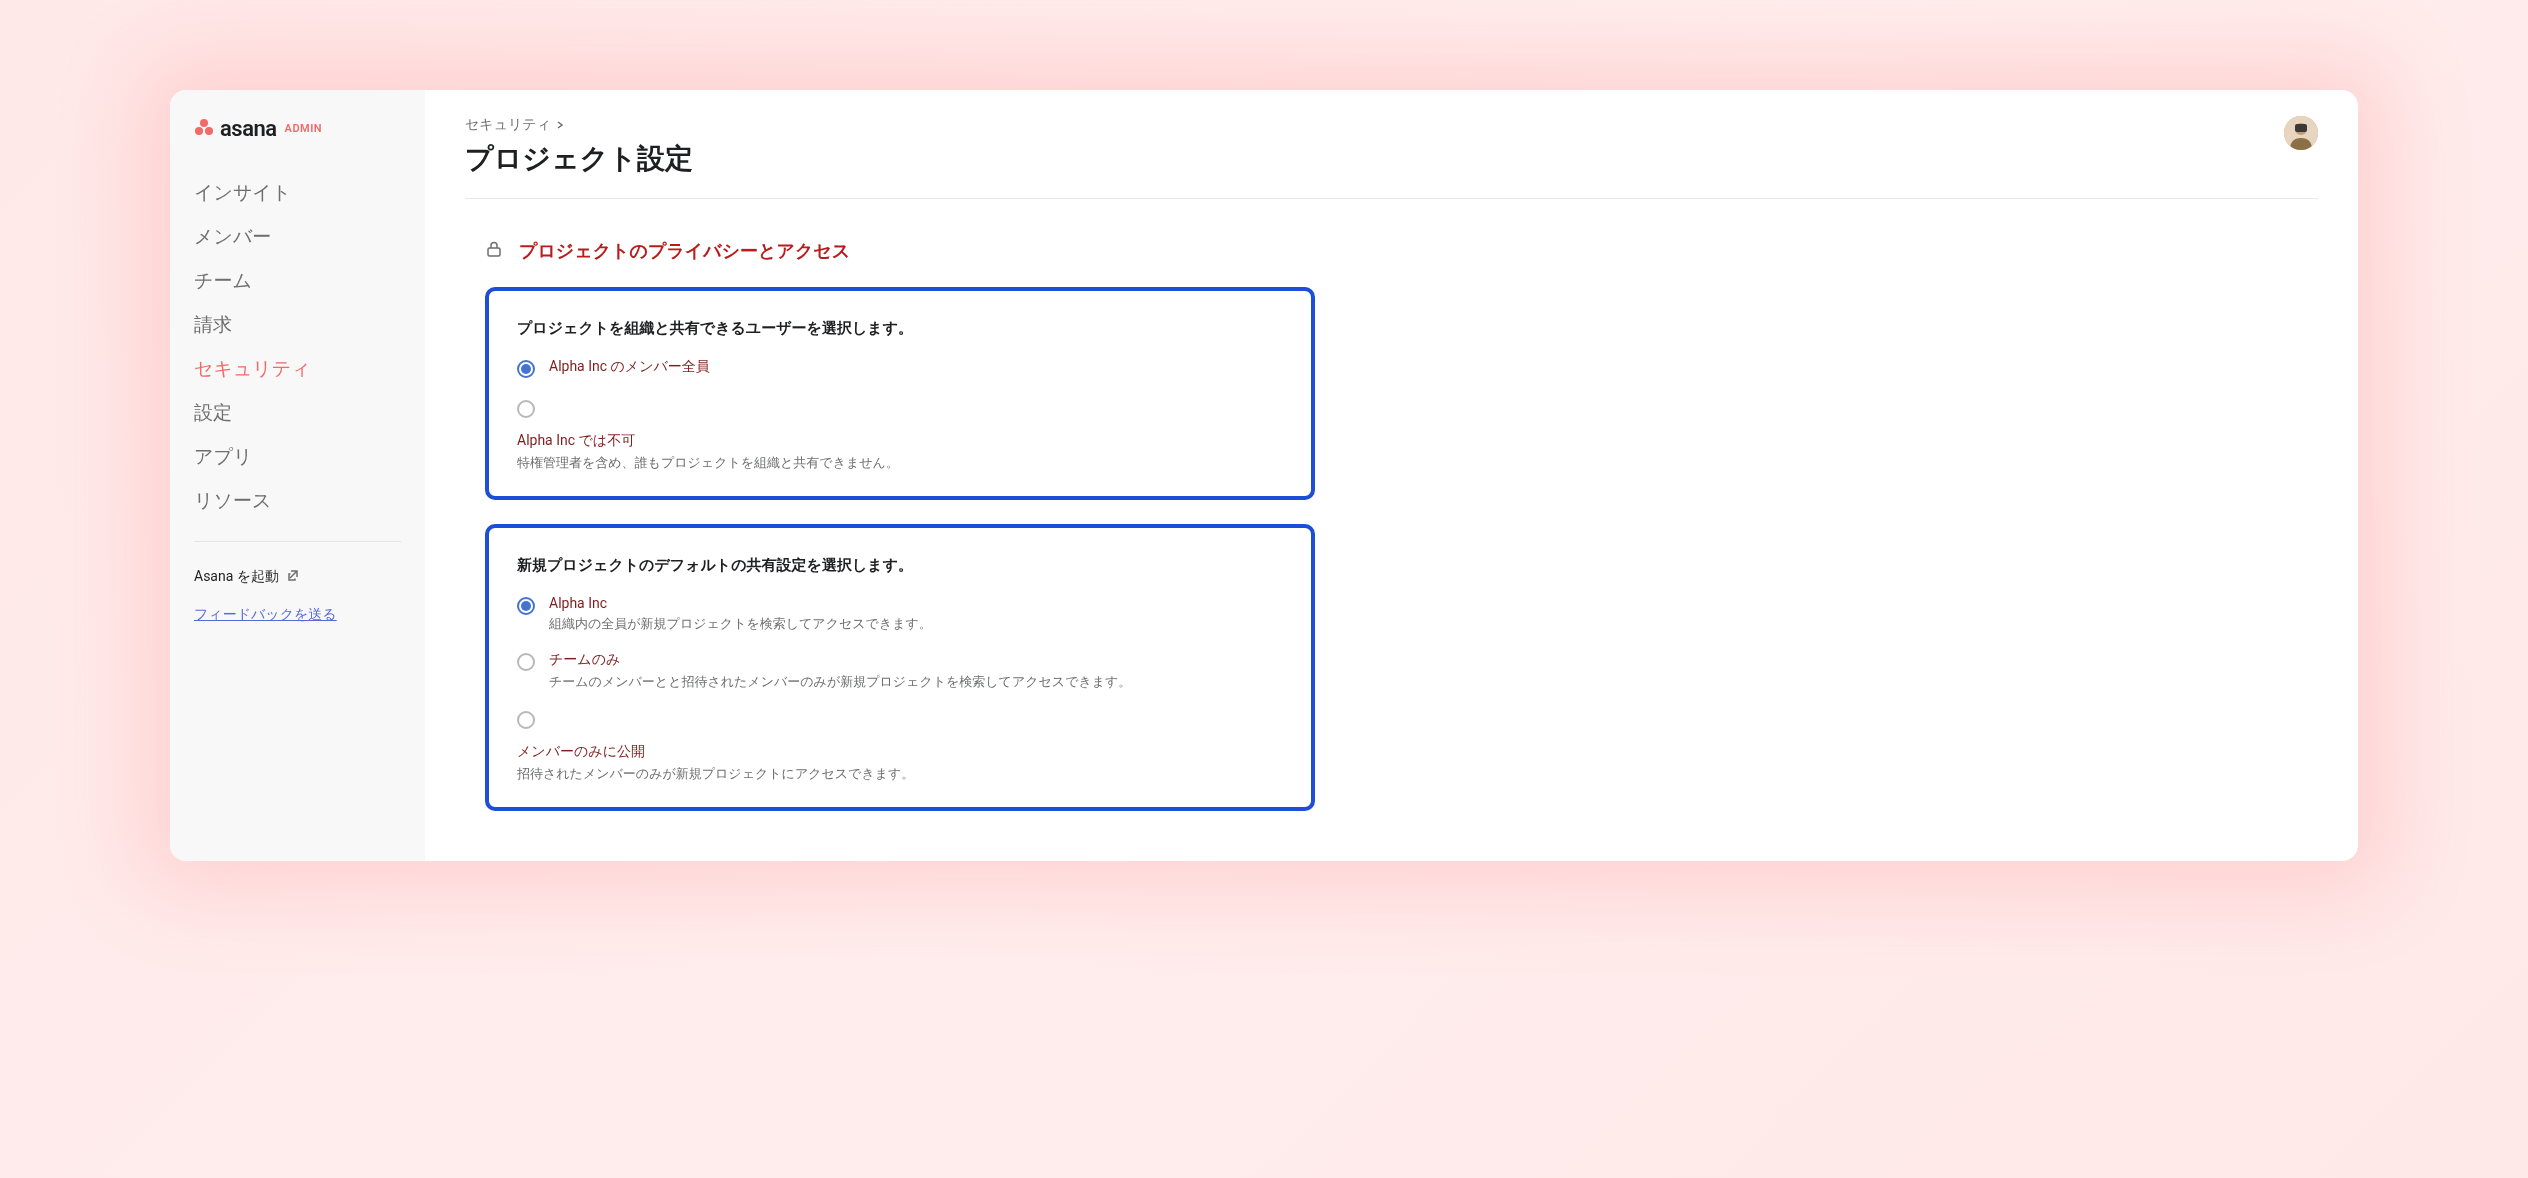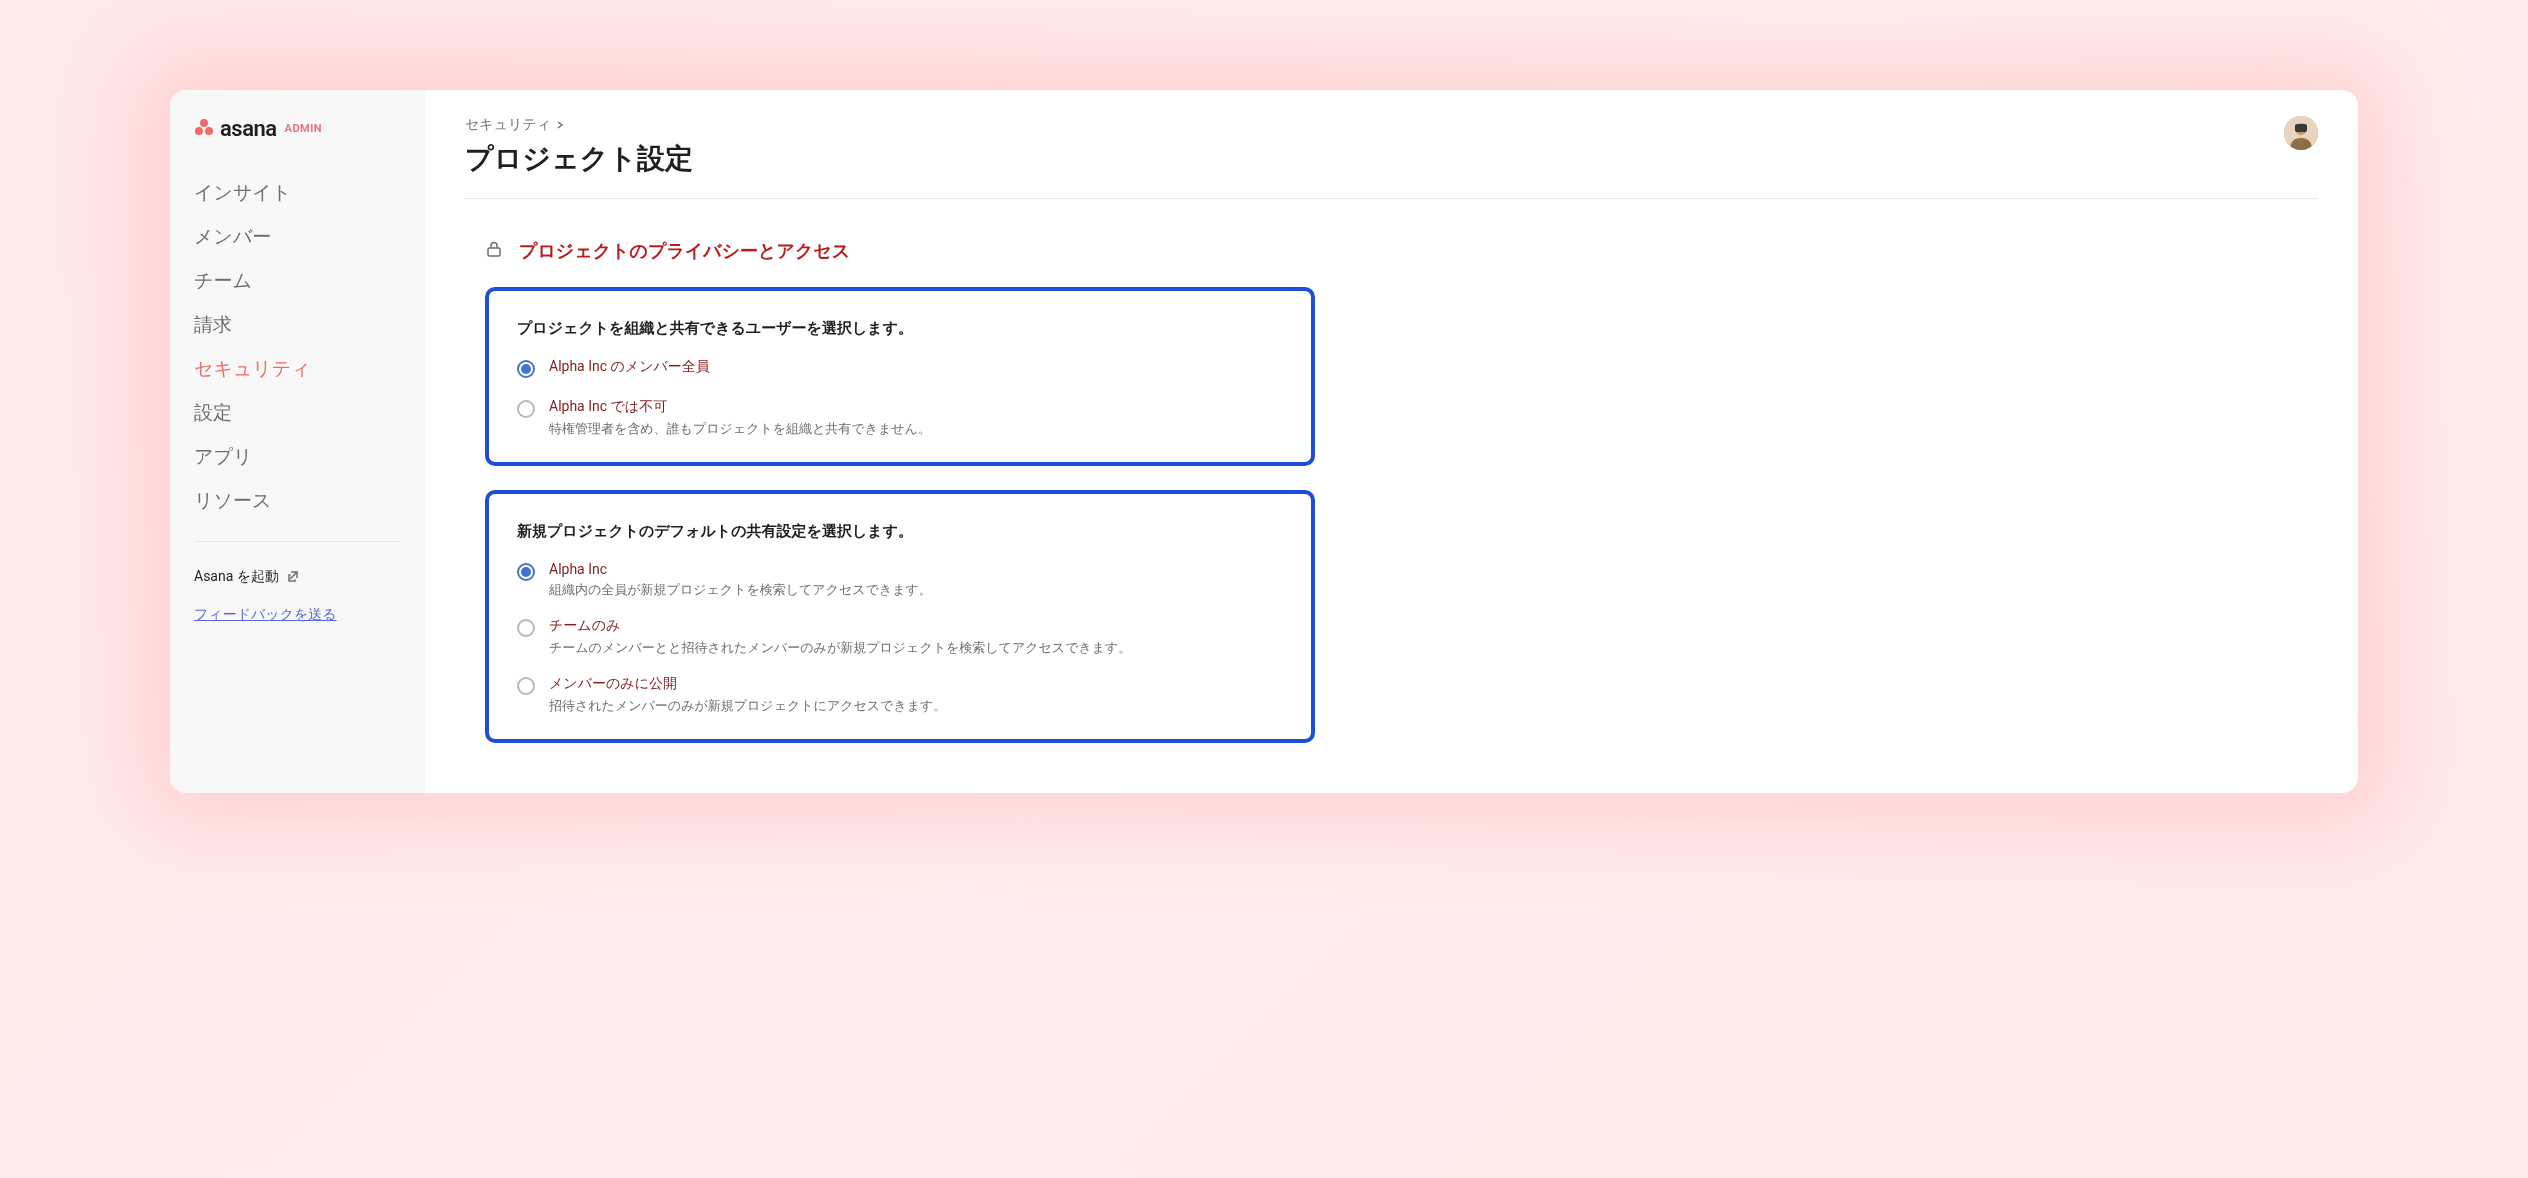--- a/index.html
+++ b/index.html
@@ -73,21 +73,21 @@
     .sidebar-divider {
       border-top: 1px solid #e4e4e4;
       margin: 18px 24px;
     }
     
     .sidebar-link {
       padding: 8px 24px;
       font-size: 14px;
       color: #1e1f21;
       display: flex;
-      align-items: center;
+      align-items: flex-start;
       gap: 8px;
       cursor: pointer;
     }
     
     .feedback-link {
       padding: 12px 24px;
       font-size: 14px;
     }
     
     .feedback-link a {
@@ -171,20 +171,21 @@
     .radio-option {
       display: flex;
       align-items: flex-start;
       gap: 14px;
       margin-bottom: 18px;
       cursor: pointer;
     }
     
     .radio-option:last-child {
       margin-bottom: 0;
+      flex-direction: column;
     }
     
     .radio-circle {
       width: 18px;
       height: 18px;
       border: 2px solid #b8b8b9;
       border-radius: 50%;
       flex-shrink: 0;
       margin-top: 2px;
       position: relative;

